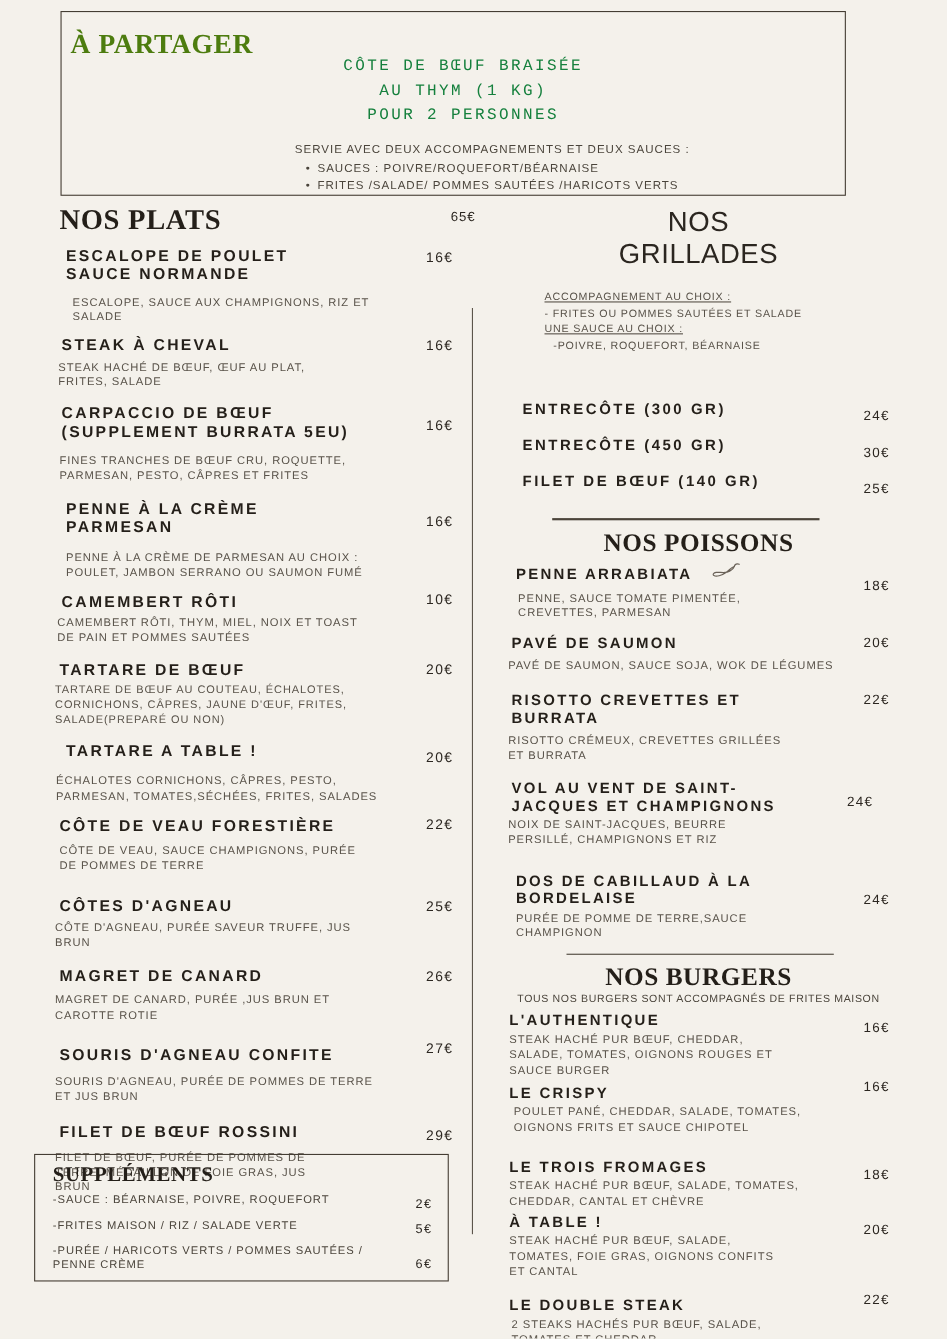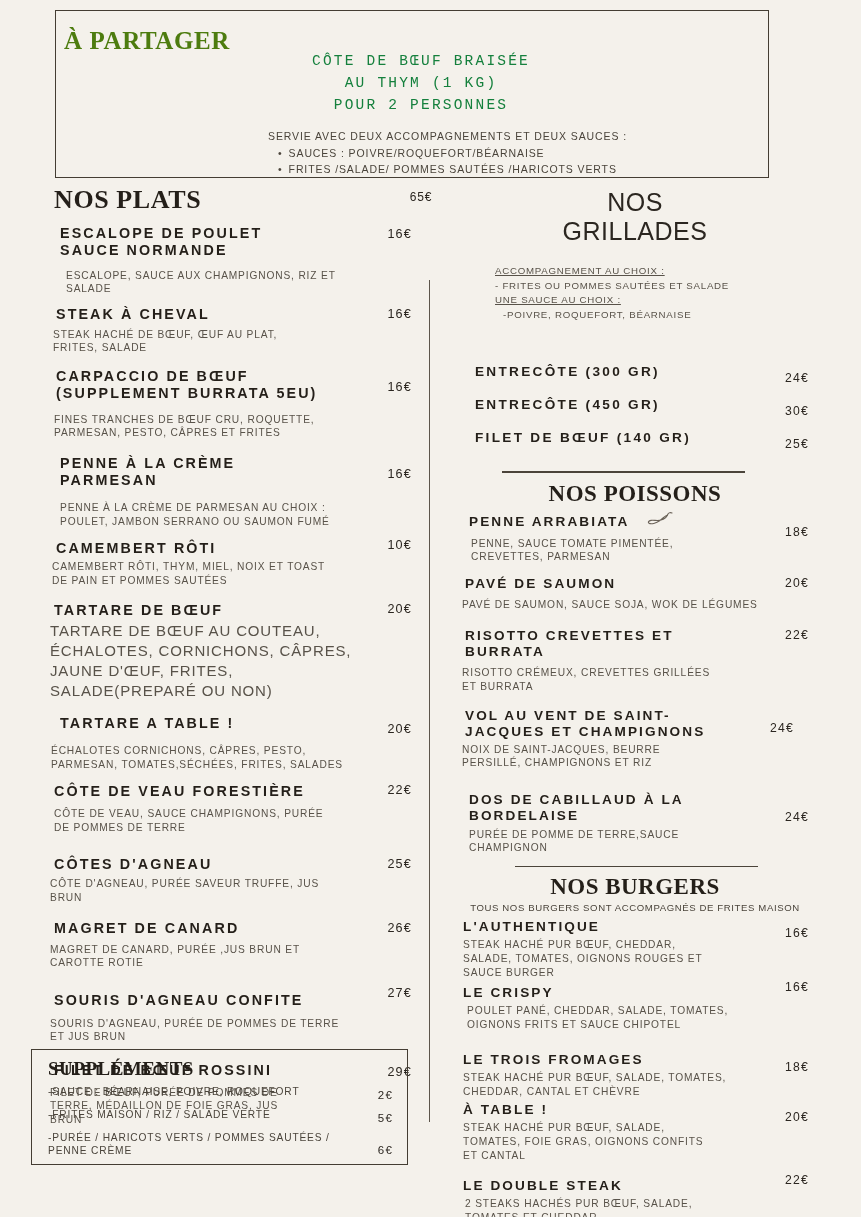--- a/index.html
+++ b/index.html
@@ -324,21 +324,21 @@
         </div>
       <div class="price" style="top:-2px;">10€</div>
       <div class="item-desc" style="width:278px;margin:4px 0 0 -4px;">CAMEMBERT RÔTI, THYM, MIEL, NOIX ET TOAST DE PAIN ET POMMES SAUTÉES</div>
     </div>
 
     <div class="row" style="margin:14px 0 4px 6px;">
       <div class="name-wrap">
           <div class="item-name">TARTARE DE BŒUF</div>
         </div>
       <div class="price" style="top:0;">20€</div>
-      <div class="item-desc" style="width:318px;font-size:15px;margin:3px 0 0 -4px;">TARTARE DE BŒUF AU COUTEAU, ÉCHALOTES, CORNICHONS, CÂPRES, JAUNE D'ŒUF, FRITES, SALADE(PREPARÉ OU NON)</div>
+      <div class="item-desc" style="width:318px;font-size:10px;margin:3px 0 0 -4px;">TARTARE DE BŒUF AU COUTEAU, ÉCHALOTES, CORNICHONS, CÂPRES, JAUNE D'ŒUF, FRITES, SALADE(PREPARÉ OU NON)</div>
     </div>
 
     <div class="row" style="margin:14px 0 4px 12px;">
       <div class="name-wrap">
           <div class="item-name">TARTARE A TABLE !</div>
         </div>
       <div class="price" style="top:7px;">20€</div>
       <div class="item-desc" style="width:300px;margin:12px 0 0 -9px;">ÉCHALOTES CORNICHONS, CÂPRES, PESTO, PARMESAN, TOMATES,SÉCHÉES, FRITES, SALADES</div>
     </div>
 

